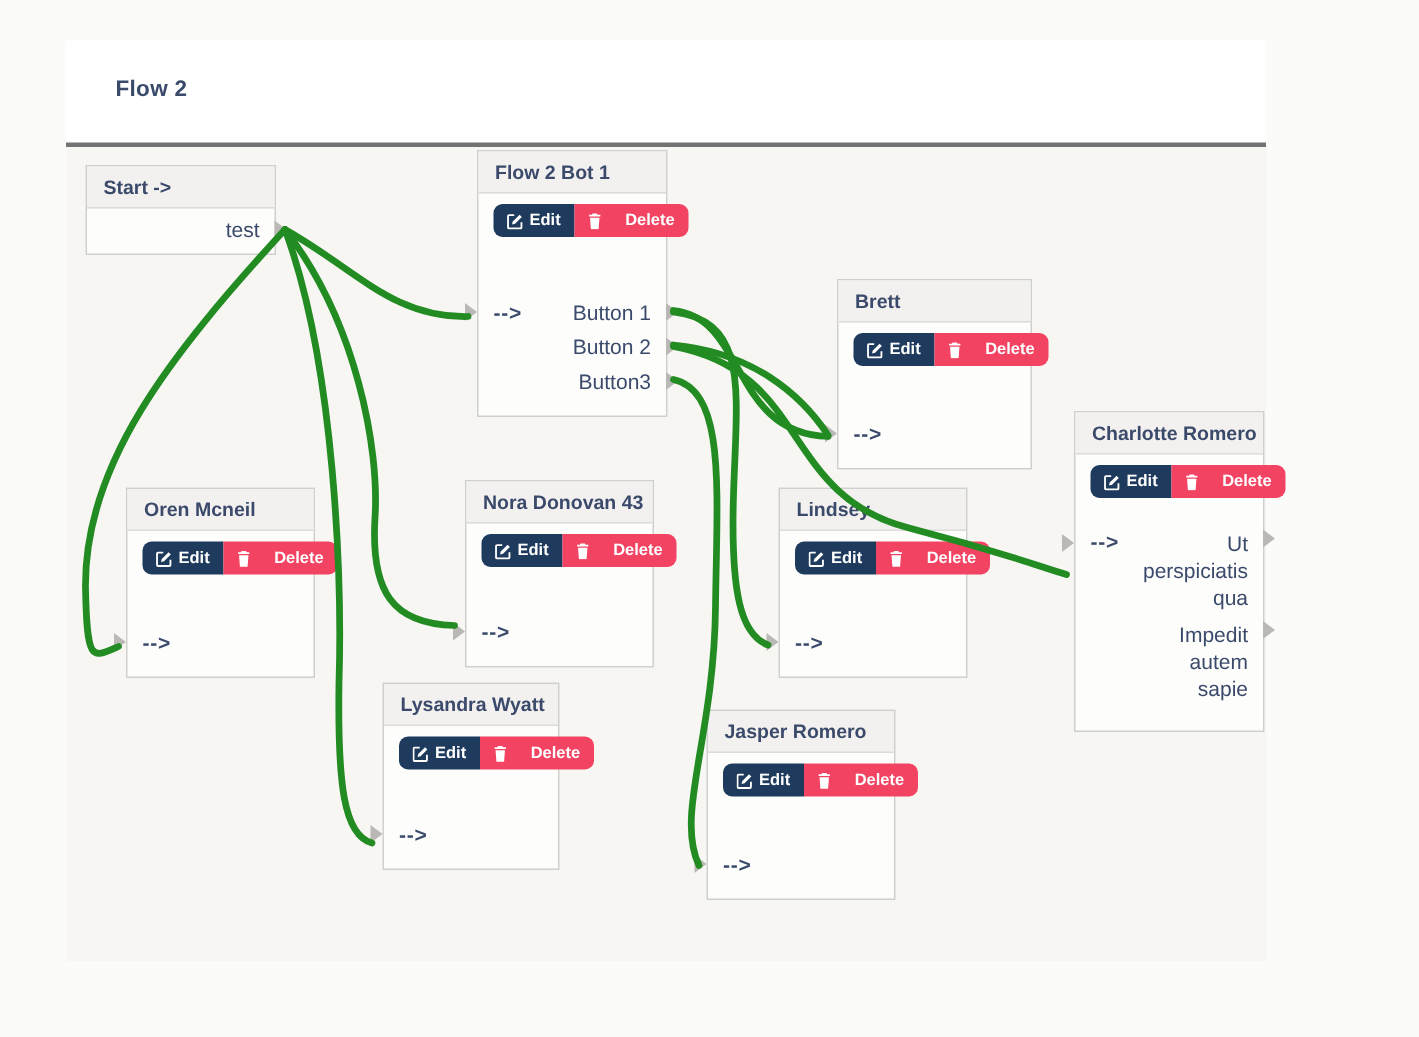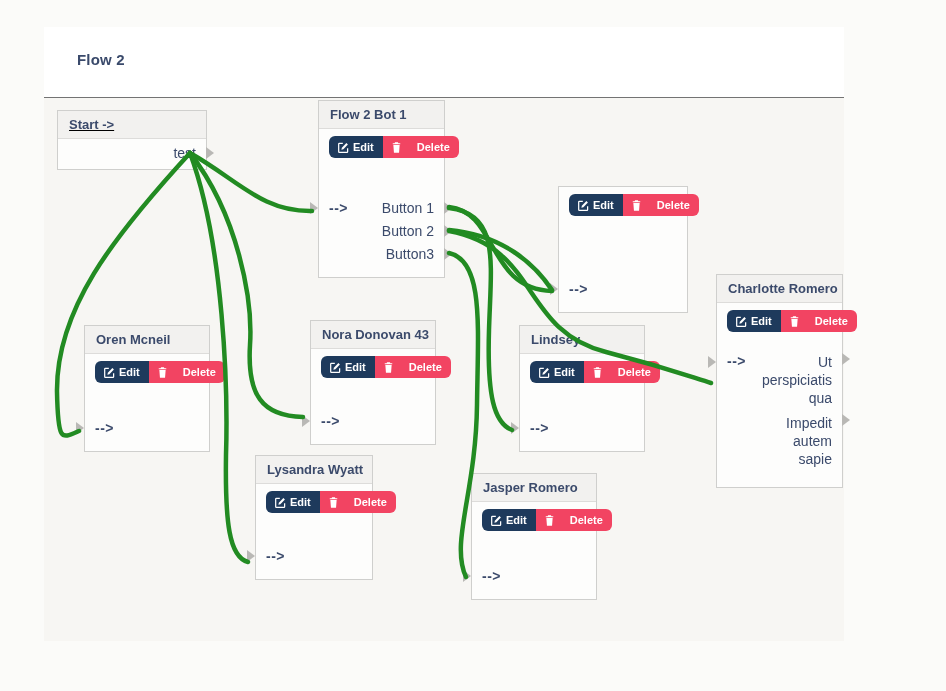--- a/index.html
+++ b/index.html
@@ -5,21 +5,21 @@
   html,body{margin:0;padding:0;}
   body{
     width:946px;height:691px;position:relative;overflow:hidden;
     background:#fbfbf9;
     font-family:"Liberation Sans","DejaVu Sans",sans-serif;
     -webkit-font-smoothing:antialiased;
   }
   #stage{position:absolute;left:44px;top:8px;width:800px;height:633px;}
   #header-card{
     position:absolute;left:0;top:19px;width:800px;height:71px;
-    background:#ffffff;border-bottom:1px solid #737373;box-sizing:border-box;
+    background:#ffffff;border-bottom:3px solid #737373;box-sizing:border-box;
   }
   #page-title{
     position:absolute;left:33px;top:24px;
     font-size:15px;font-weight:600;color:#3a4a6b;letter-spacing:.2px;
   }
   #canvas{
     position:absolute;left:0;top:90px;width:800px;height:543px;
     background:#f7f6f3;
   }
   #edge-layer{
@@ -66,21 +66,21 @@
   .node-start .ports{padding-bottom:3px;}
 </style>
 </head>
 <body>
 
 <div id="stage">
   <div id="header-card">
     <div id="page-title">Flow 2</div>
   </div>
   <div id="canvas"></div>
-<div class="node node-start" style="left: 13px; top: 102px; width: 150px; height: 60px; text-decoration: underline;">
+<div class="node node-start" style="left: 13px; top: 102px; width: 127px; height: 60px;">
       <div class="node-header">Start -&gt;</div>
       <div class="node-body">
         <div class="ports">
           <div class="port-row">
             <span class="out-label"><span class="wrapbox">test</span></span>
             <span class="tri tri-out" style="top: calc(50% - 6px);"></span>
           </div>
         </div>
       </div>
     </div>
@@ -118,20 +118,21 @@
             <span class="tri tri-out" style="top: calc(50% - 6px);"></span>
           </div>
           <div class="port-row">
             <span class="out-label"><span class="wrapbox">Button3</span></span>
             <span class="tri tri-out" style="top: calc(50% - 6px);"></span>
           </div>
         </div>
       </div>
     </div>
     <div class="node node-brett" style="left: 514px; top: 178px; width: 130px; height: 127px;">
+      <div class="node-header">Brett</div>
       <div class="node-body">
         <div class="btn-group">
           <button class="btn btn-edit" style="background: rgb(30, 58, 92);">
             <span>
               <svg width="11" height="11" viewBox="0 0 16 16">
                 <path d="M14 9v5a1 1 0 0 1-1 1H2a1 1 0 0 1-1-1V3a1 1 0 0 1 1-1h5" fill="none" stroke="#fff" stroke-width="1.8"></path>
                 <path d="M12.2 1.6l2.2 2.2-6.6 6.6-2.9.7.7-2.9z" fill="#fff"></path>
               </svg>
             </span>
             <span>Edit</span>

